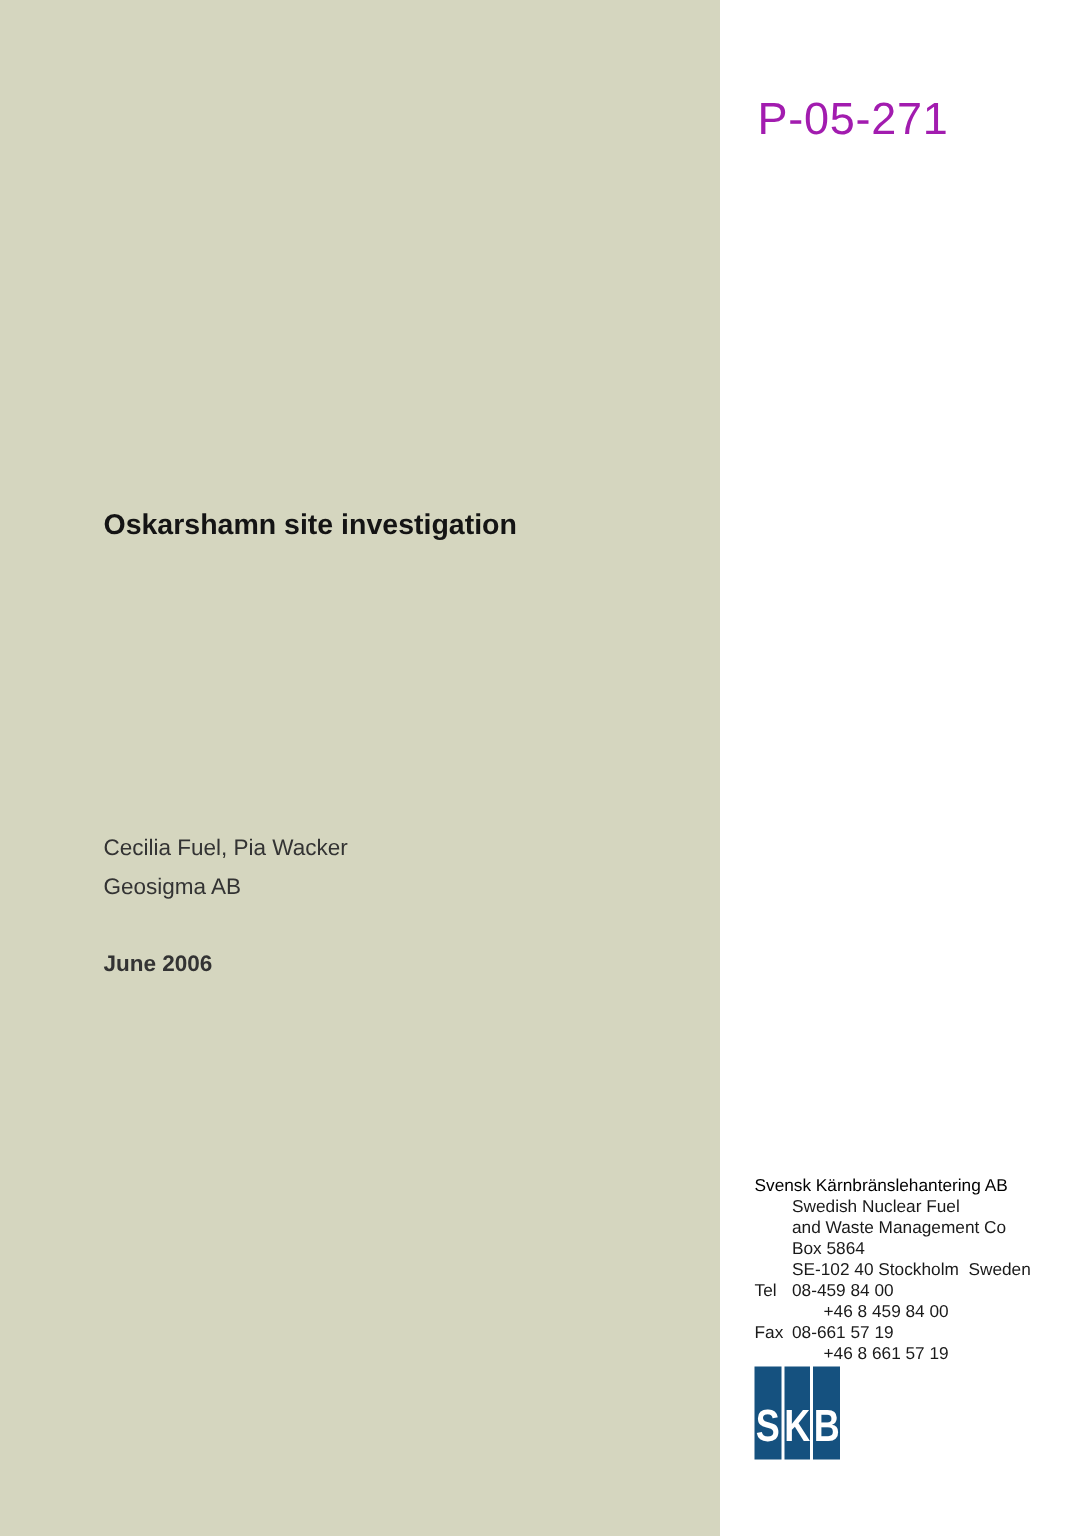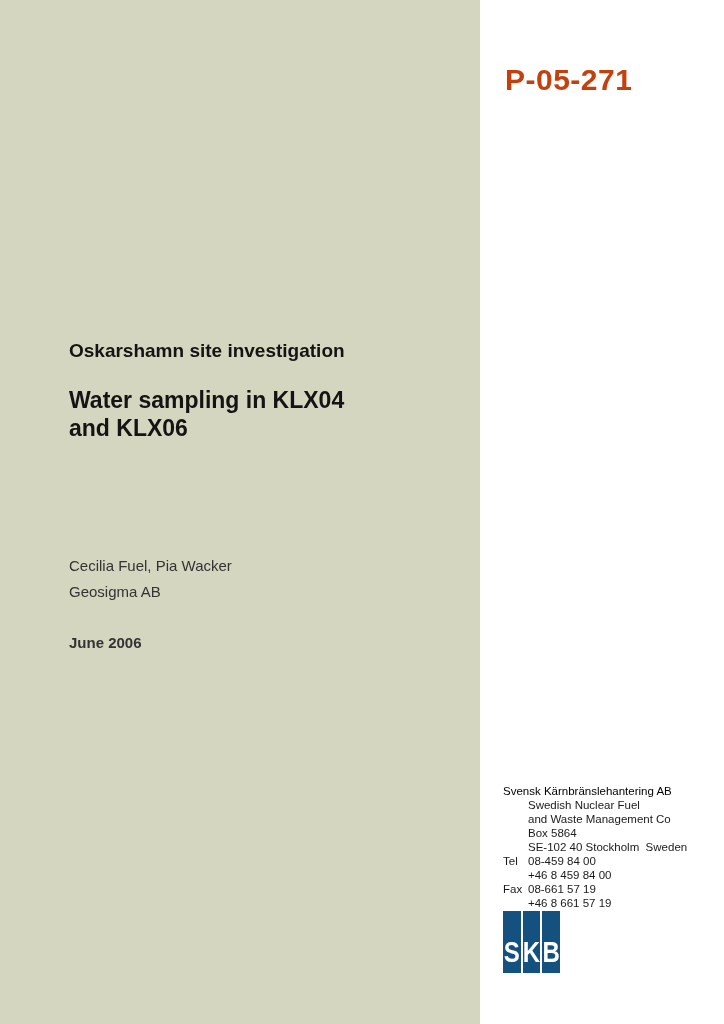--- a/index.html
+++ b/index.html
@@ -21,22 +21,22 @@
     top: 0;
     width: 480px;
     height: 1024px;
     background: #d5d6bf;
   }
   .report-number {
     position: absolute;
     left: 505px;
     top: 63px;
     font-size: 30px;
-    font-weight: bold;
-    color: #c2410c;
+    font-weight: normal;
+    color: #a21caf;
     letter-spacing: 0.5px;
     line-height: 34px;
   }
   .heading {
     position: absolute;
     left: 69px;
     top: 337px;
     font-size: 19px;
     font-weight: bold;
     color: #141414;
@@ -102,21 +102,21 @@
   .addr-label {
     display: inline-block;
     width: 25px;
     flex: 0 0 25px;
     white-space: pre;
   }
   .addr-text {
     white-space: pre;
   }
   .addr-text.indent {
-    margin-left: 0;
+    margin-left: 21px;
   }
   .skb-logo {
     position: absolute;
     left: 503px;
     top: 911px;
     width: 57px;
     height: 62px;
     display: flex;
     gap: 2px;
     background: #ffffff;
@@ -143,22 +143,20 @@
 <body>
 
 <div class="page">
 
   <div class="beige-panel" style="background: rgb(213, 214, 191);"></div>
 
   <div class="report-number">P-05-271</div>
 
   <div class="heading">Oskarshamn site investigation</div>
 
-  <div class="title">Water sampling in KLX04
-and KLX06</div>
 
 
   <div class="authors">Cecilia Fuel, Pia Wacker
 Geosigma AB</div>
 
   <div class="date">June 2006</div>
 
   <div class="publisher-block">
     <div class="publisher-name">Svensk Kärnbränslehantering AB</div>
     <div>

